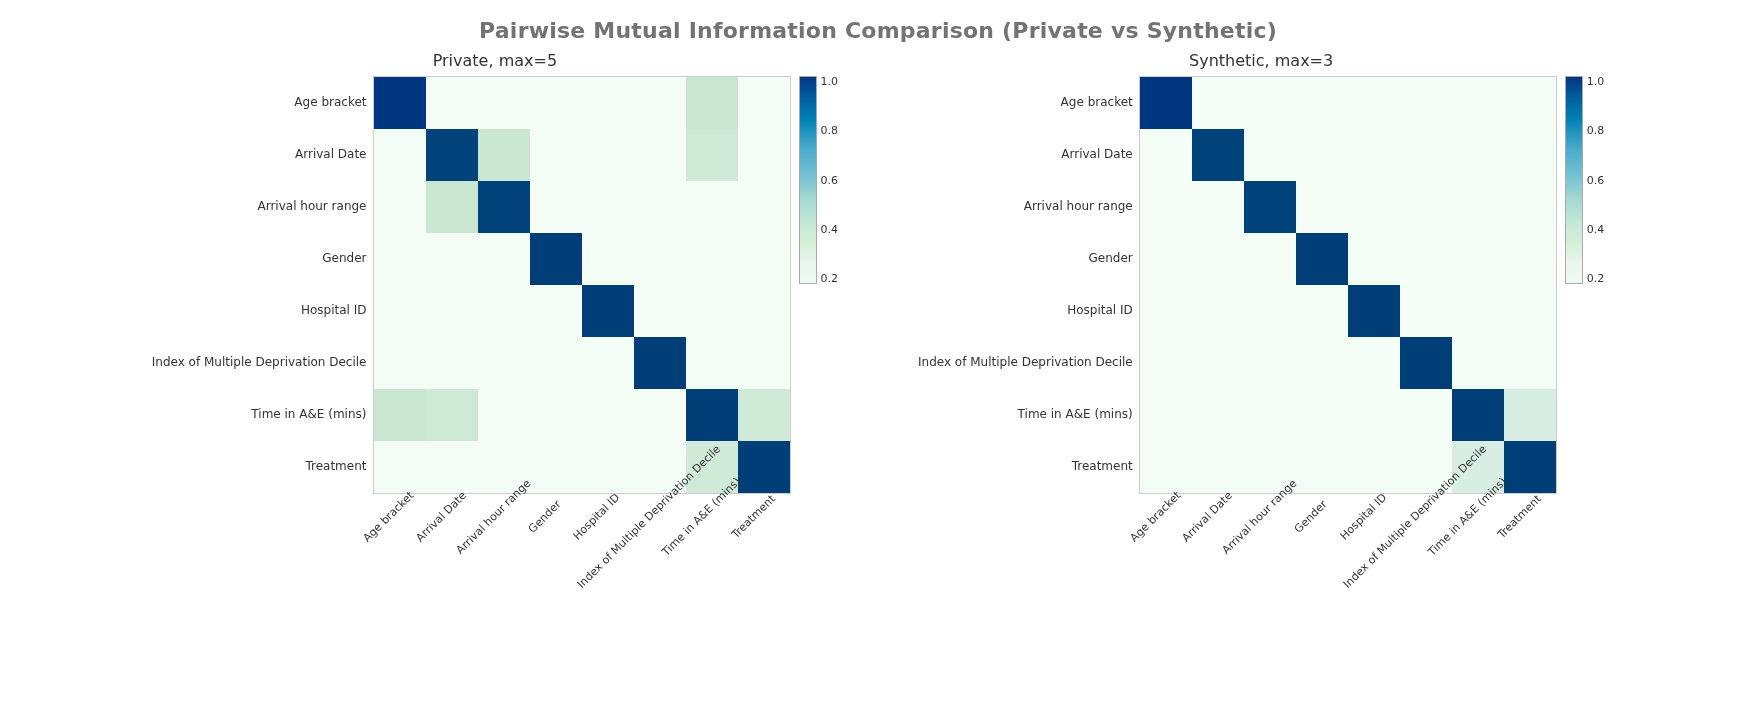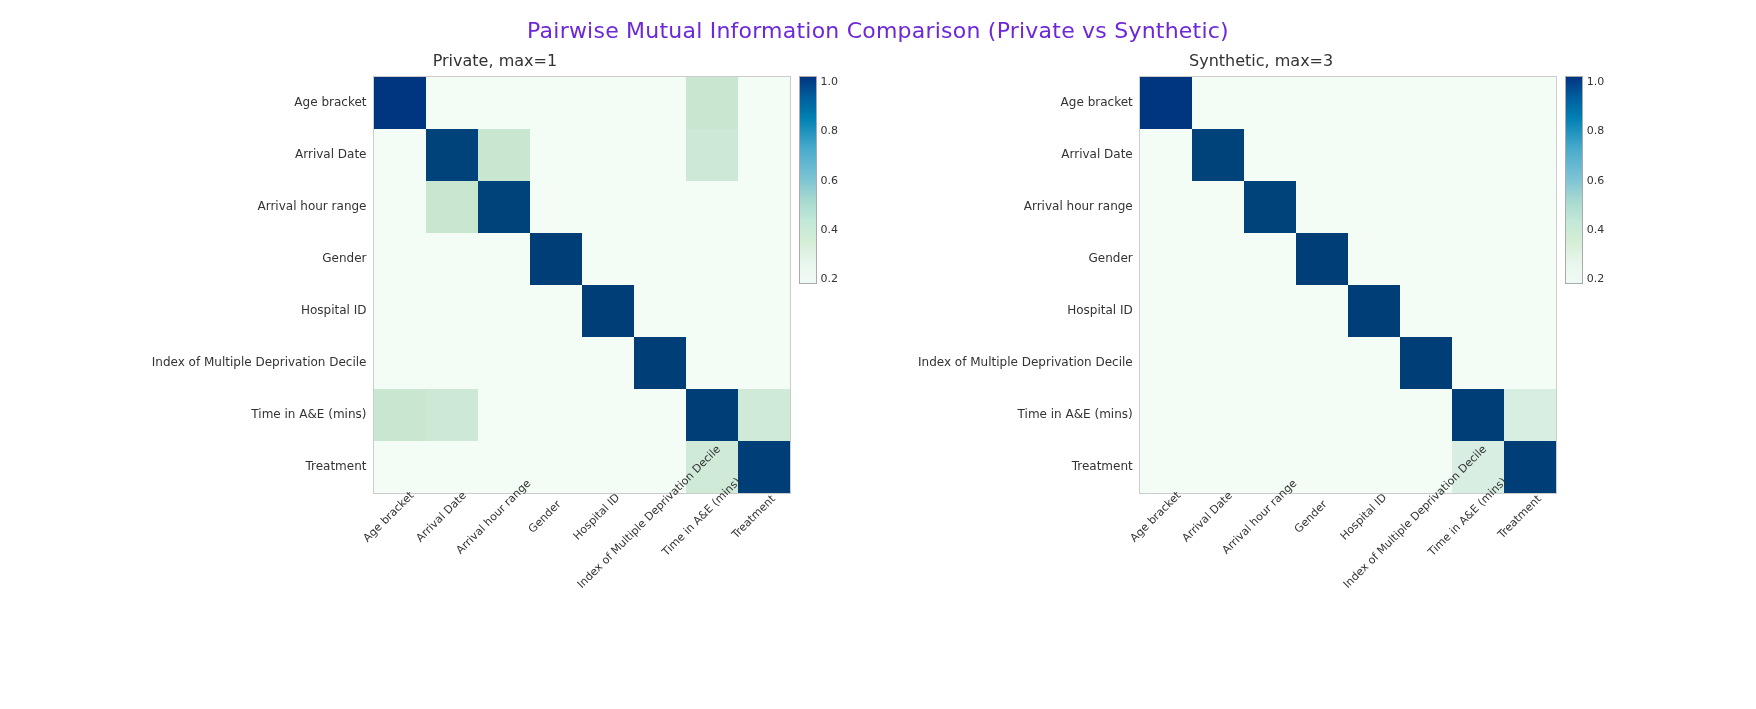--- a/index.html
+++ b/index.html
@@ -8,22 +8,22 @@
       font-family: 'DejaVu Sans', Arial, sans-serif;
       width: 1756px;
       height: 709px;
       overflow: hidden;
       display: flex;
       flex-direction: column;
       align-items: center;
     }
     .main-title {
       font-size: 22px;
-      font-weight: 400;
-      color: #6d28d9;
+      font-weight: 700;
+      color: #737373;
       margin-top: 18px;
       margin-bottom: 8px;
       letter-spacing: 0.01em;
     }
     .charts-row {
       display: flex;
       flex-direction: row;
       align-items: flex-start;
       justify-content: center;
       gap: 0px;
@@ -129,21 +129,21 @@
     }
 
   </style>
 </head>
 <body>
 
 <h1 class="main-title">Pairwise Mutual Information Comparison (Private vs Synthetic)</h1>
 
 <div class="charts-row">
 <div class="chart-container">
-      <div class="chart-subtitle">Private, max=1</div>
+      <div class="chart-subtitle">Private, max=5</div>
       <div class="heatmap-wrap">
         <div class="y-labels" style="height: 416px;">
           <div class="y-label" style="height: 52px; display: flex; align-items: center;">Age bracket</div>
           <div class="y-label" style="height: 52px; display: flex; align-items: center;">Arrival Date</div>
           <div class="y-label" style="height: 52px; display: flex; align-items: center;">Arrival hour range</div>
           <div class="y-label" style="height: 52px; display: flex; align-items: center;">Gender</div>
           <div class="y-label" style="height: 52px; display: flex; align-items: center;">Hospital ID</div>
           <div class="y-label" style="height: 52px; display: flex; align-items: center;">Index of Multiple Deprivation Decile</div>
           <div class="y-label" style="height: 52px; display: flex; align-items: center;">Time in A&amp;E (mins)</div>
           <div class="y-label" style="height: 52px; display: flex; align-items: center;">Treatment</div>

